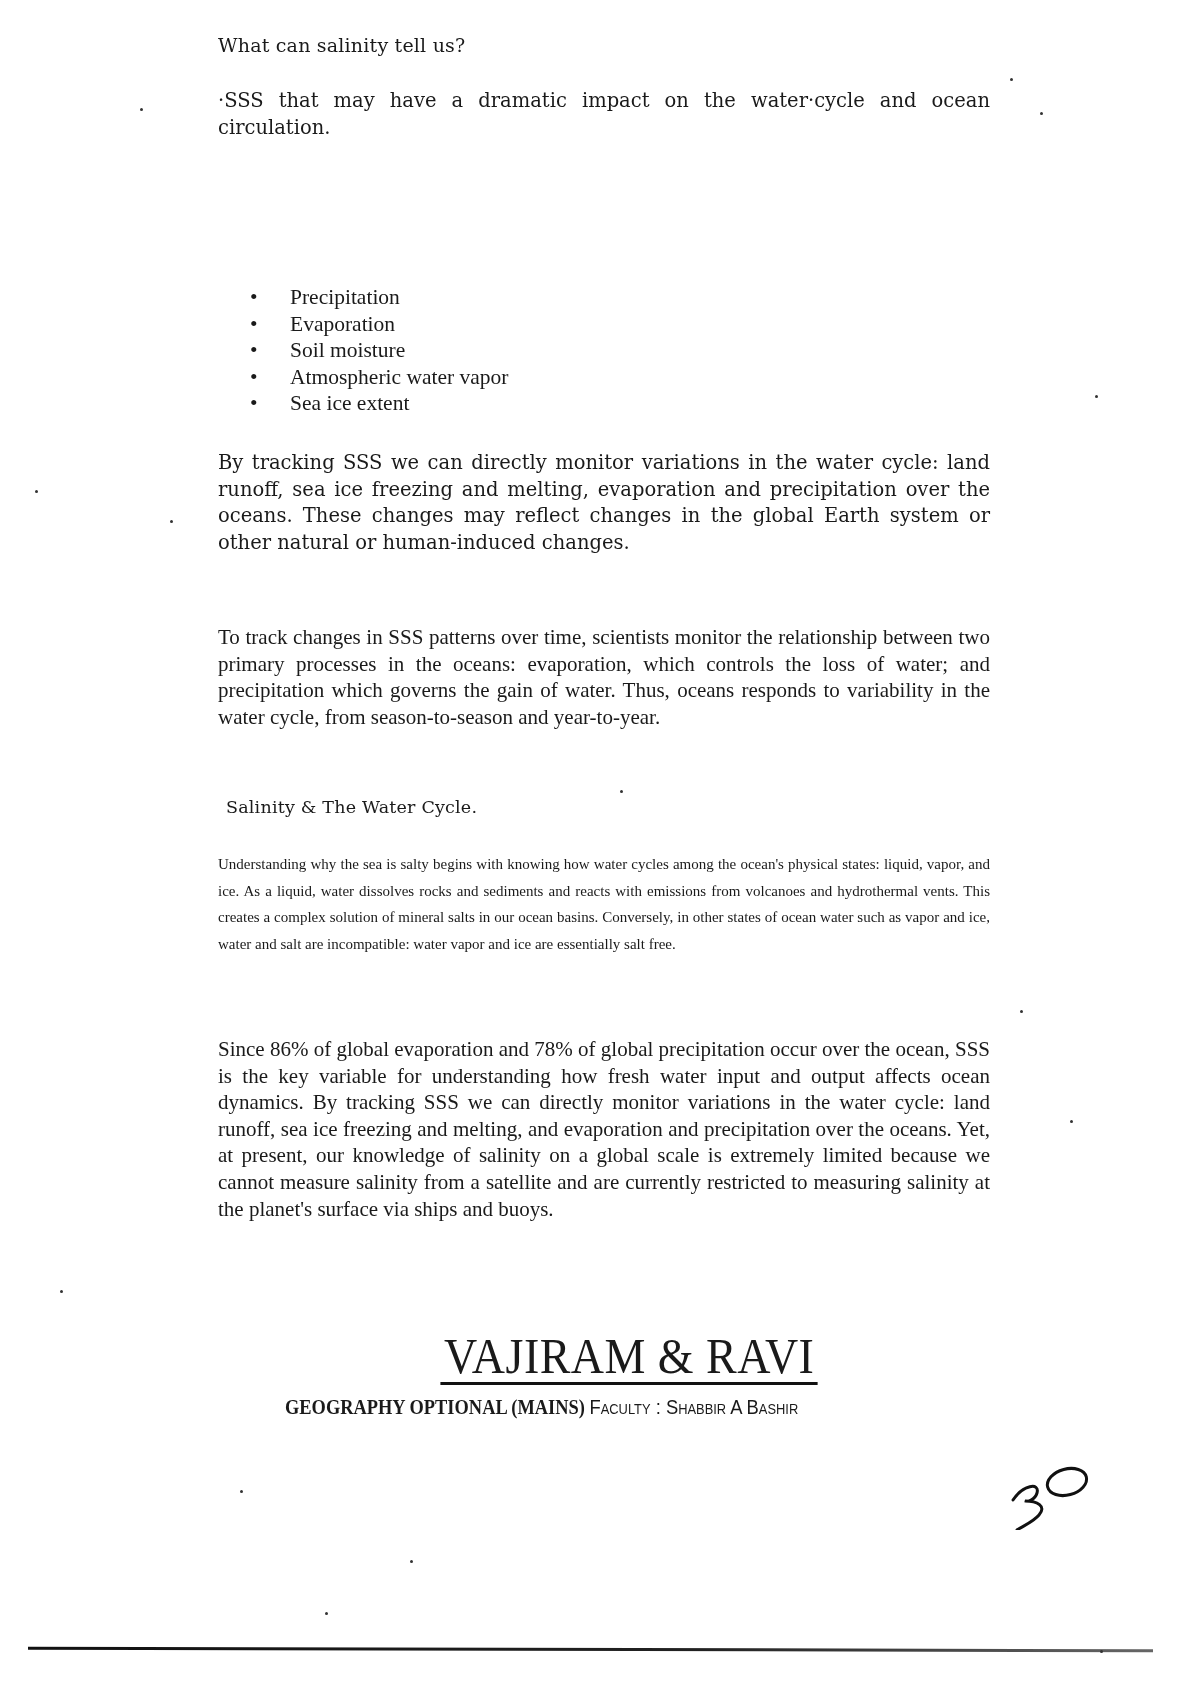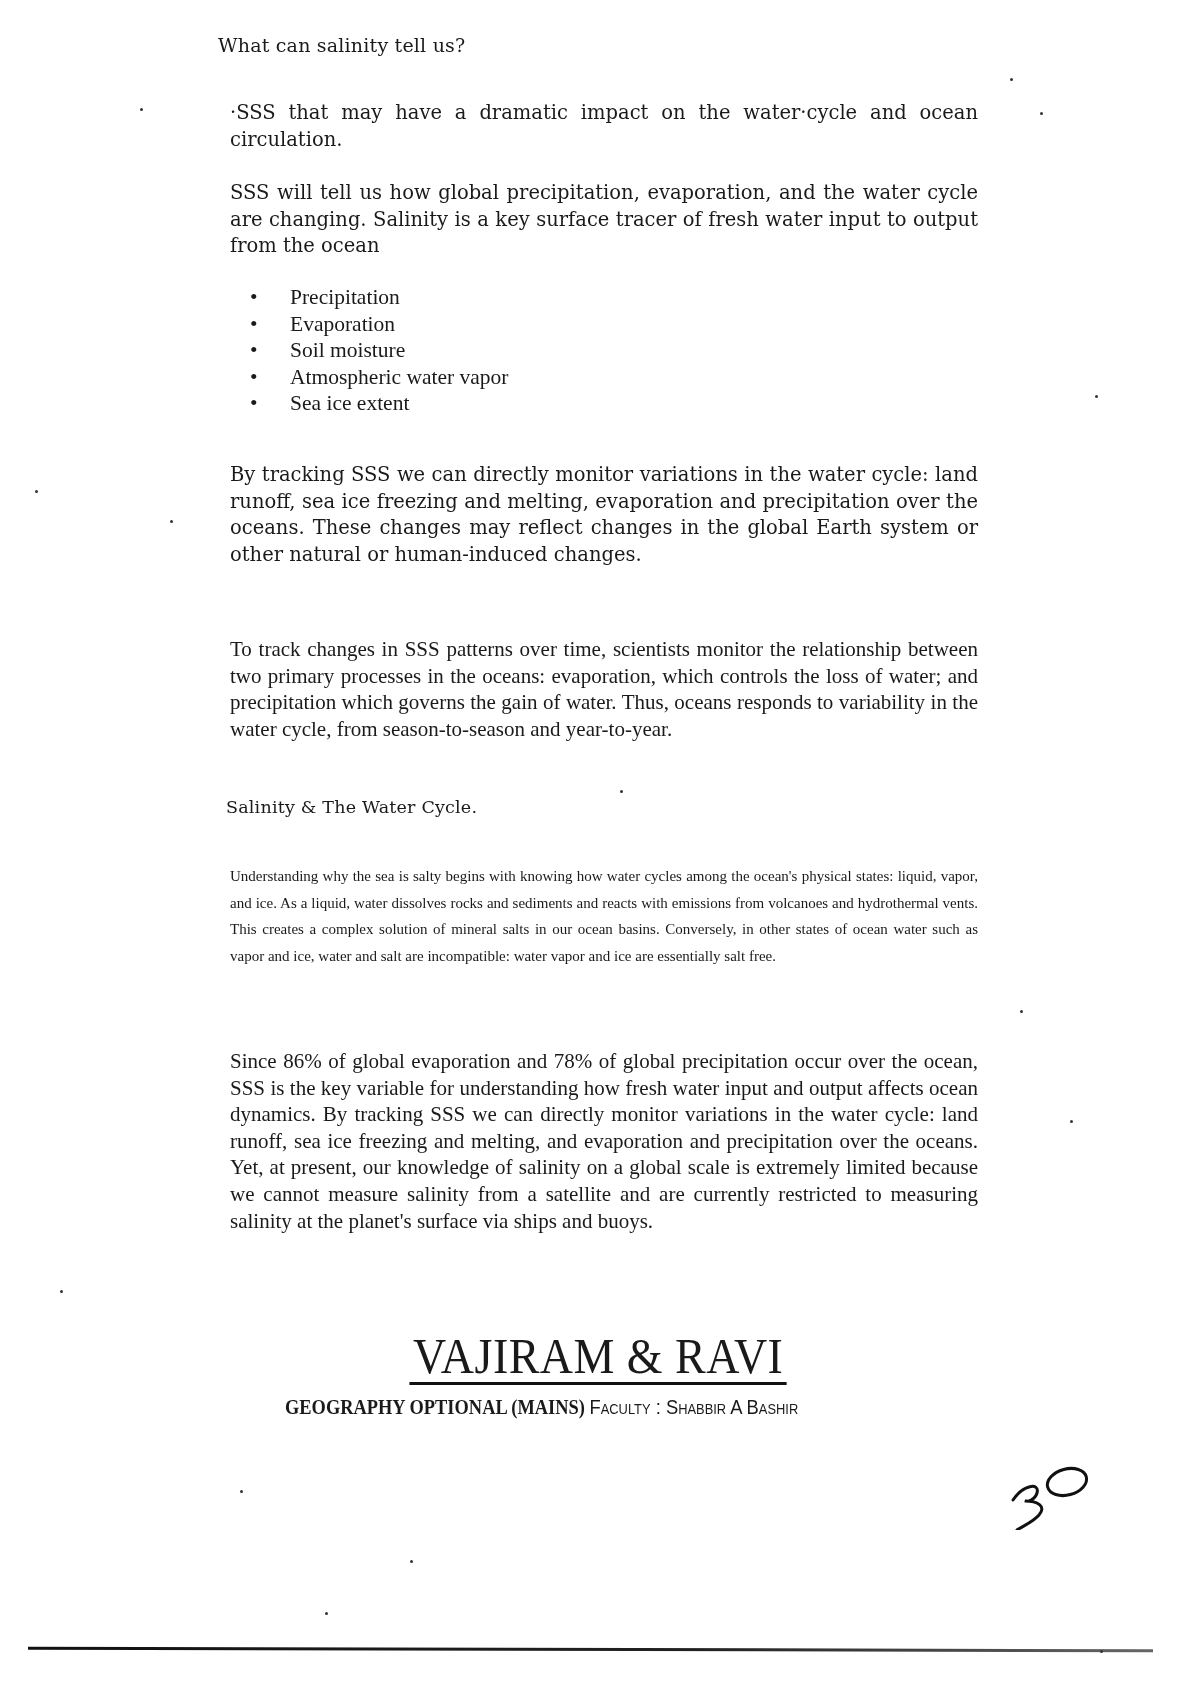--- a/index.html
+++ b/index.html
@@ -1,48 +1,45 @@
 <!DOCTYPE html>
 <html><head>
   <meta charset="utf-8">
   <style>
     html, body { margin: 0; padding: 0; background: #ffffff; }
     body { width: 1190px; height: 1683px; position: relative; overflow: hidden; color: #1a1a1a; }
     .page { position: absolute; left: 0; top: 0; width: 1190px; height: 1683px; background: #ffffff; }
     .block { position: absolute; left: 218px; width: 772px; font-family: "Liberation Serif", "DejaVu Serif", serif; font-size: 21.5px; line-height: 26.6px; text-align: justify; }
-    .block p { margin: 12px; }
+    .block p { margin: 0; }
     .heading { position: absolute; font-family: "DejaVu Serif", serif; font-size: 17.5px; font-weight: normal; letter-spacing: 0.2px; }
     .h1 { left: 218px; top: 34px; font-weight: normal; font-size: 19px; }
     .h2 { left: 226px; top: 797px; }
     .wide { font-family: "DejaVu Serif", serif; font-size: 19.5px; line-height: 26.6px; }
     ul.bullets { position: absolute; left: 250px; top: 284px; margin: 0; padding: 0; list-style: none; font-family: "Liberation Serif", serif; font-size: 21.5px; line-height: 26.6px; }
     ul.bullets li { position: relative; padding-left: 40px; }
     ul.bullets li .dot { position: absolute; left: 0; top: 0; }
-    .brand { position: absolute; left: 348px; top: 1330px; width: 500px; text-align: center; }
+    .brand { position: absolute; left: 334px; top: 1330px; width: 500px; text-align: right; }
     .brand-title { font-family: "Liberation Serif", "DejaVu Serif", serif; font-size: 50px; letter-spacing: 0.5px; line-height: 52px; display: inline-block; border-bottom: 3px solid #111; padding: 0 4px 0 4px; transform: scaleX(0.92); transform-origin: center; }
     .brand-sub { position: absolute; left: 285px; top: 1396px; width: 720px; white-space: nowrap; font-family: "Liberation Serif", serif; font-size: 20px; font-weight: bold; transform: scaleX(0.92); transform-origin: left; }
     .brand-sub .faculty { font-family: "Liberation Sans", sans-serif; font-variant: small-caps; font-weight: normal; font-size: 20px; }
     .page-number { position: absolute; left: 1005px; top: 1460px; width: 110px; height: 70px; }
     .bottom-rule { position: absolute; left: 28px; top: 1648px; width: 1125px; height: 3px; background: linear-gradient(90deg,#111 0%,#222 60%,#666 100%); transform: rotate(0.12deg); }
     .speck { position: absolute; width: 3px; height: 3px; border-radius: 50%; background: #333; }
   </style>
 </head>
 <body>
 
 <div class="page">
 
   <div class="heading h1">What can salinity tell us?</div>
 
   <div class="block wide" style="top:88px;">
     <p>·SSS that may have a dramatic impact on the water·cycle and ocean circulation.</p>
   </div>
 
-  <div class="block wide" style="top:168px;">
-    <p>SSS will tell us how global precipitation, evaporation, and the water cycle are changing. Salinity is a key surface tracer of fresh water input to output from the ocean</p>
-  </div>
 
   <ul class="bullets">
     <li><span class="dot">•</span><span>Precipitation</span></li>
     <li><span class="dot">•</span><span>Evaporation</span></li>
     <li><span class="dot">•</span><span>Soil moisture</span></li>
     <li><span class="dot">•</span><span>Atmospheric water vapor</span></li>
     <li><span class="dot">•</span><span>Sea ice extent</span></li>
   </ul>
 
   <div class="block wide" style="top:450px;">

